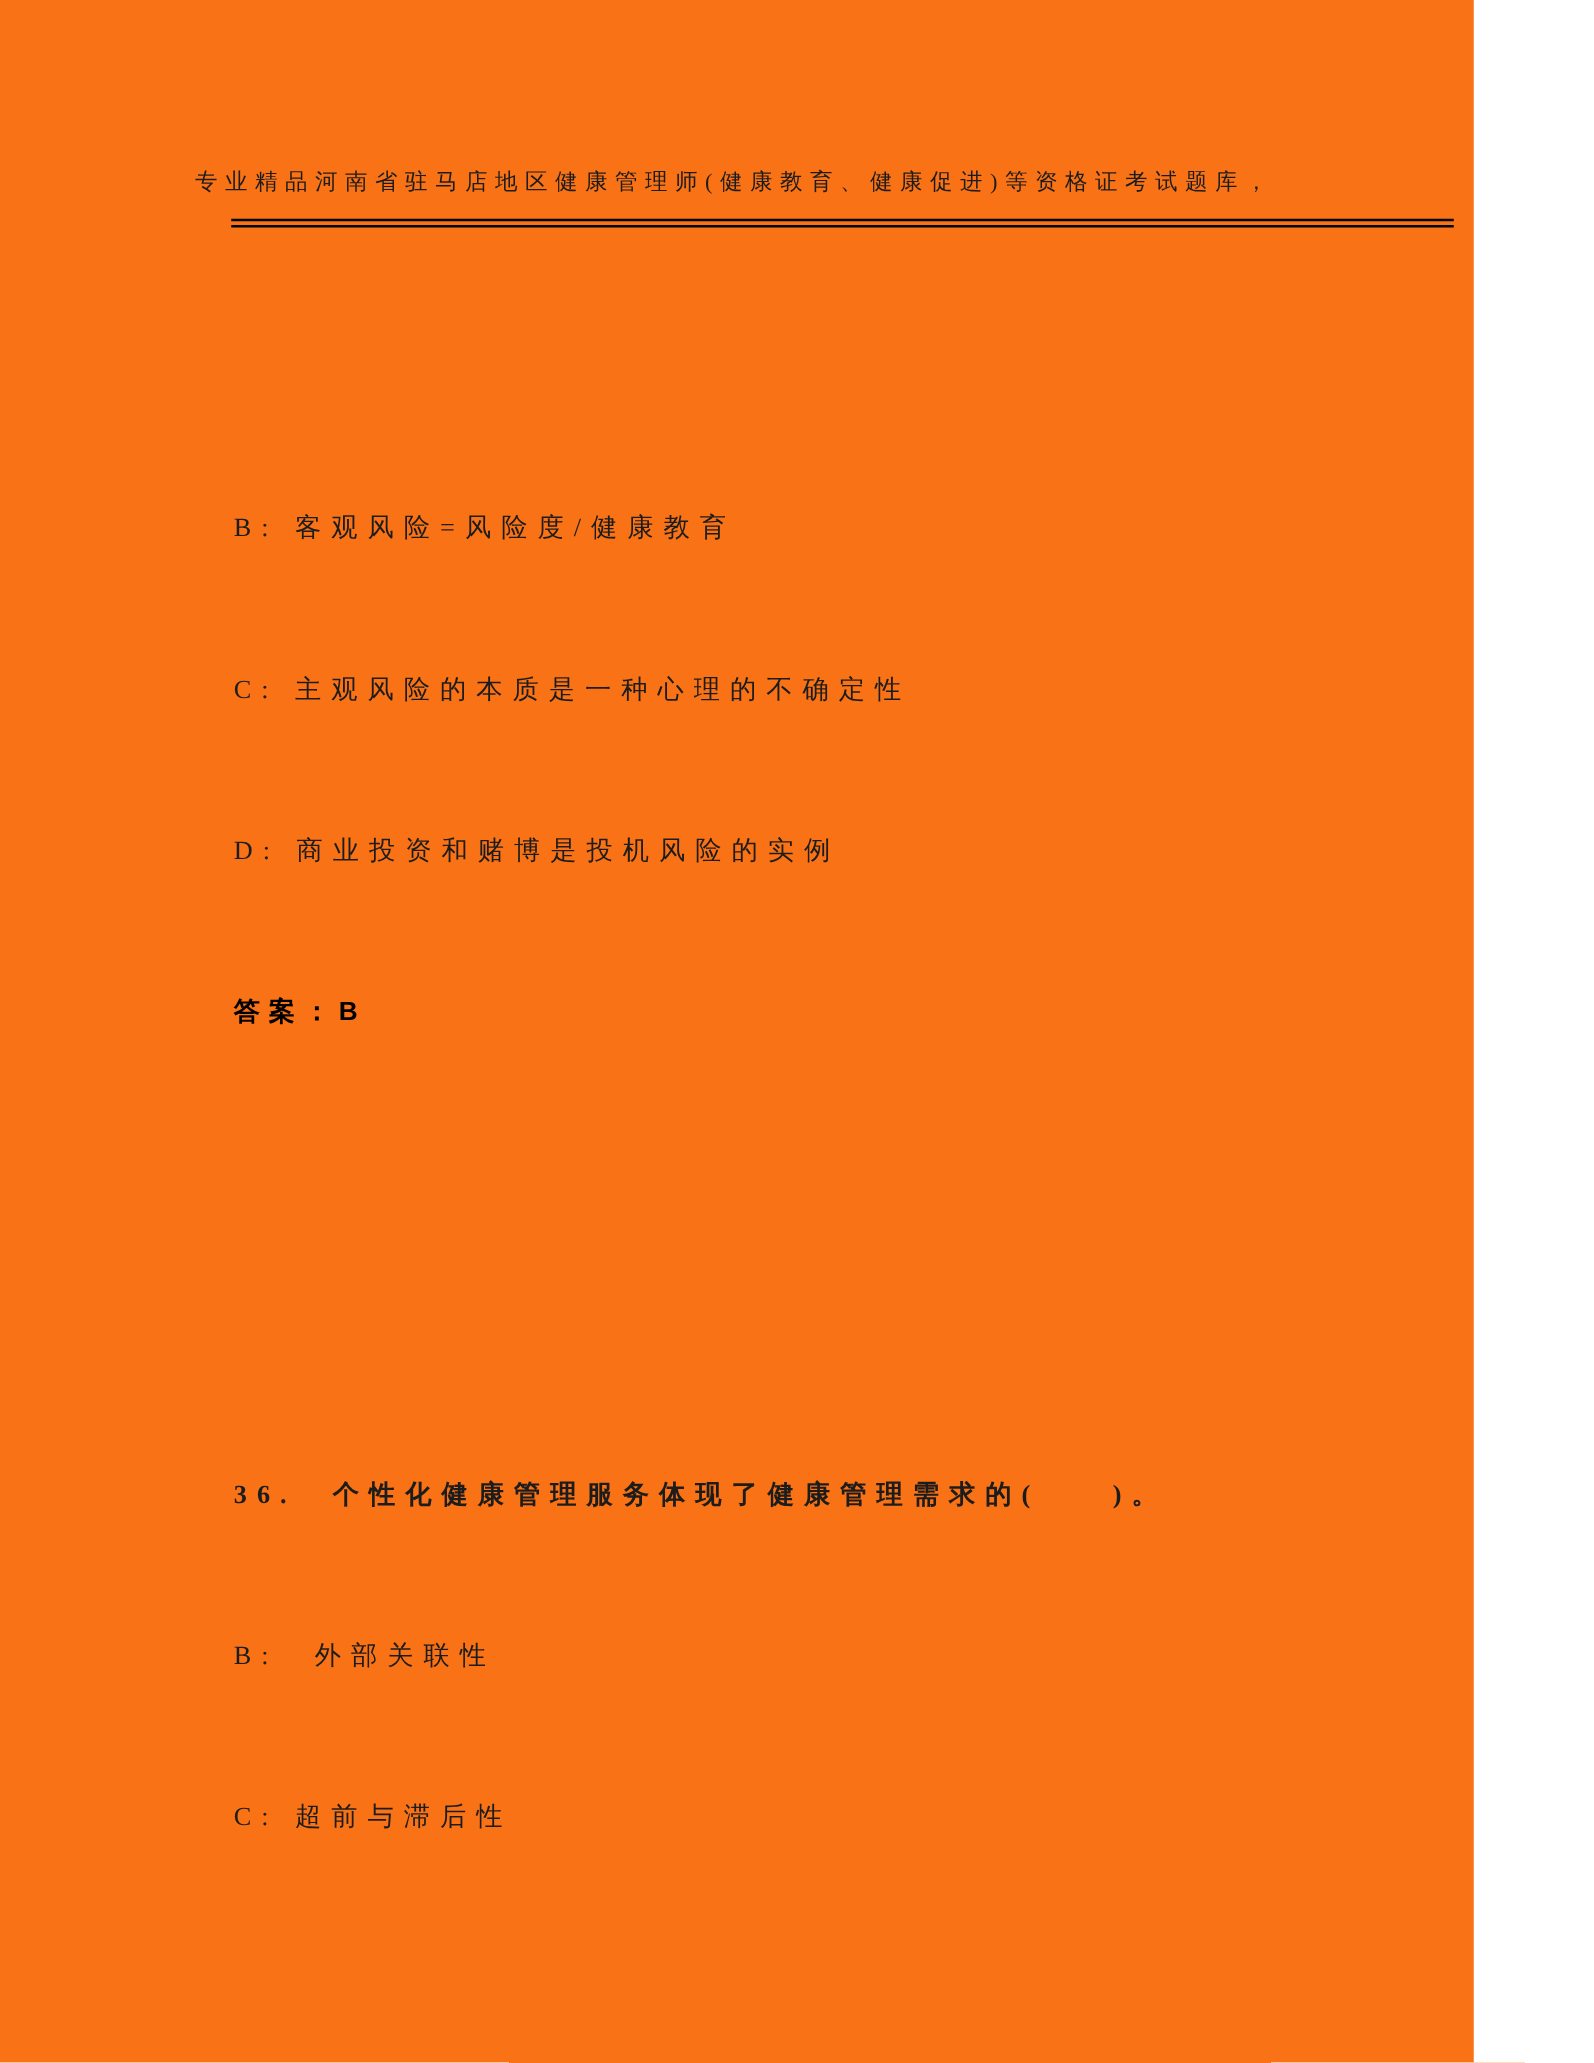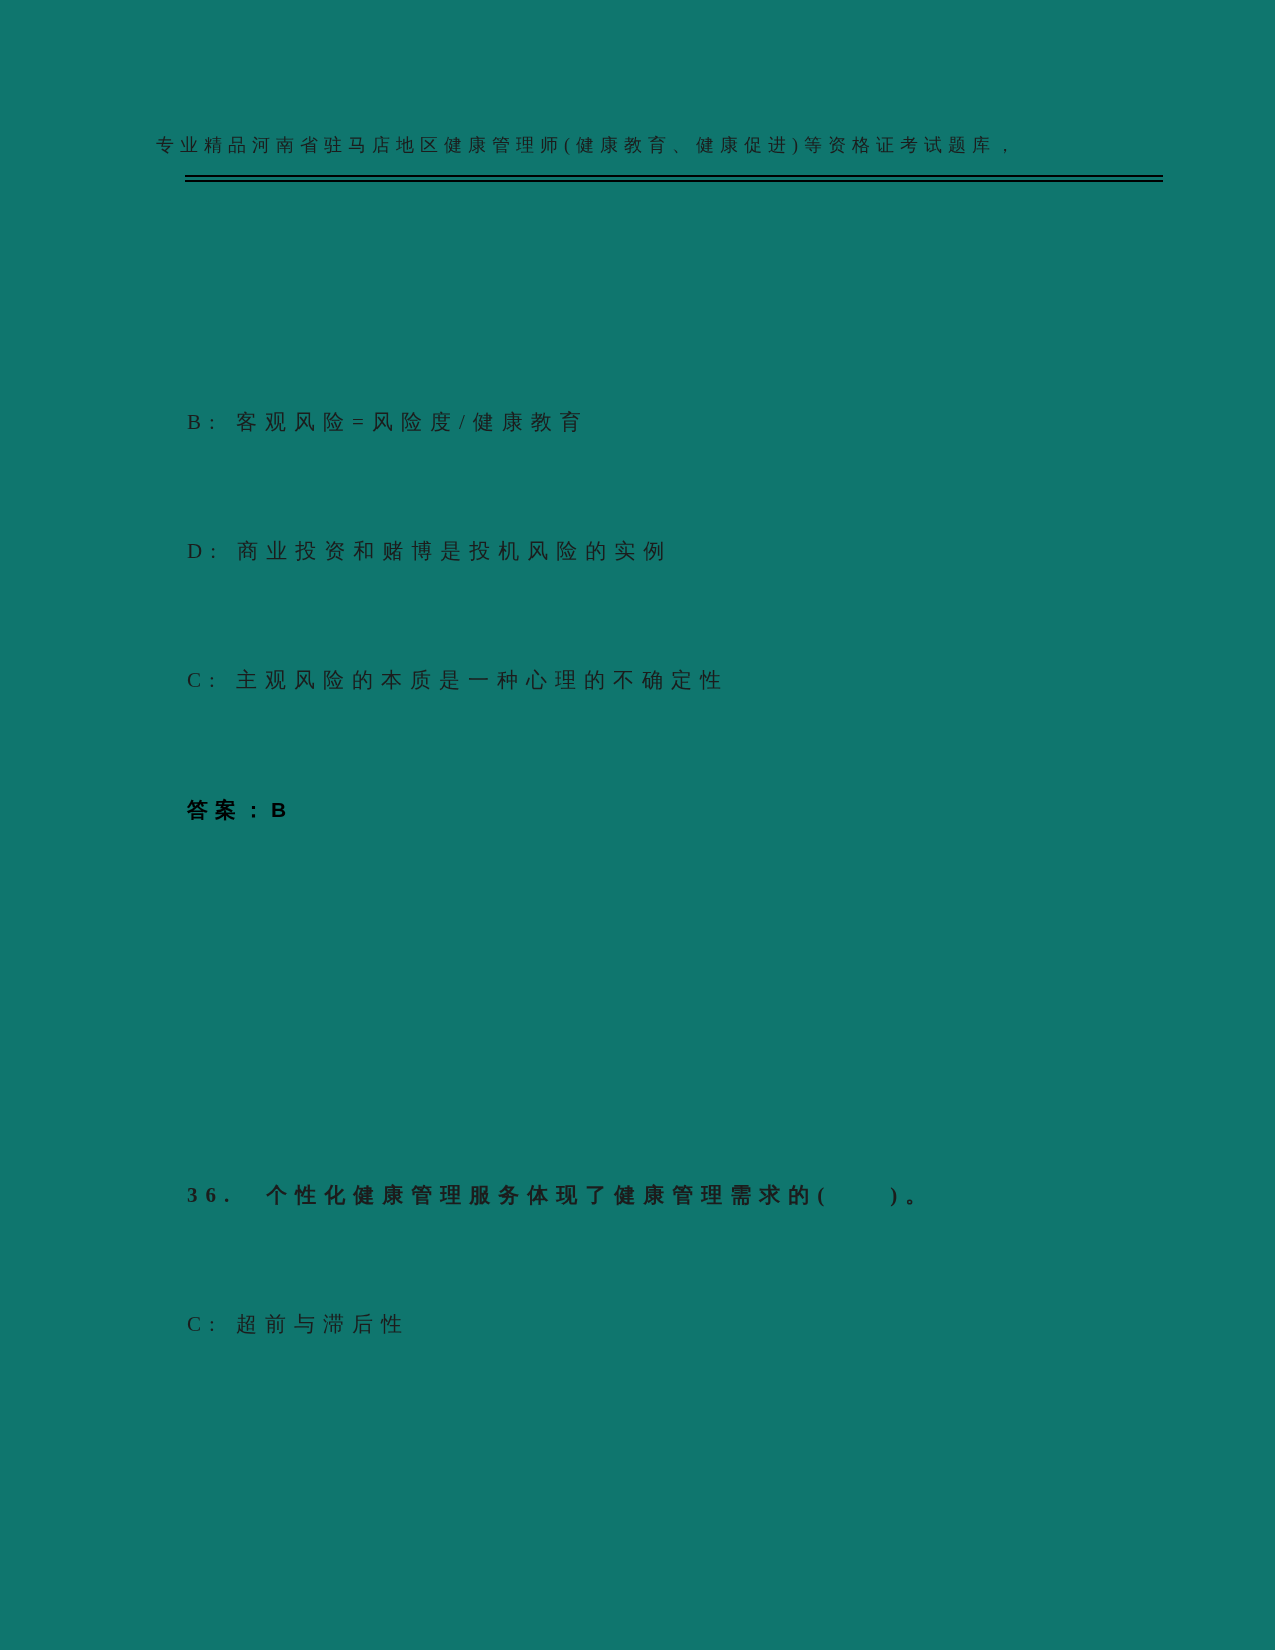--- a/index.html
+++ b/index.html
@@ -2,23 +2,23 @@
 <html><head>
 <meta charset="utf-8">
 <style>
   html, body {
     margin: 0;
     padding: 0;
     background: #ffffff;
   }
   .page {
     position: relative;
-    width: 1275px;
+    width: 1179px;
     height: 1650px;
-    background: #0f766e;
+    background: #f97316;
     overflow: hidden;
     font-family: "Liberation Serif", "DejaVu Serif", serif;
     color: #1c1c1c;
   }
   .header {
     position: absolute;
     left: 145px;
     top: 58px;
     width: 980px;
     font-size: 18px;
@@ -71,27 +71,28 @@
   <div class="header">
     <div class="line1">专业精品河南省驻马店地区健康管理师(健康教育、健康促进)等资格证考试题库，</div>
   </div>
 
   <div class="divider"></div>
 
   <div class="body-text">
 
     <section>
       <p>B: 客观风险=风险度/健康教育</p>
+      <p>C: 主观风险的本质是一种心理的不确定性</p>
       <p>D: 商业投资和赌博是投机风险的实例</p>
-      <p>C: 主观风险的本质是一种心理的不确定性</p>
       <p class="answer">答案：B</p>
     </section>
 
     <section>
       <p class="stem">36.　个性化健康管理服务体现了健康管理需求的(　　)。</p>
+      <p>B:　外部关联性</p>
       <p>C: 超前与滞后性</p>
       
       
     </section>
 
     
 
     
 
     

